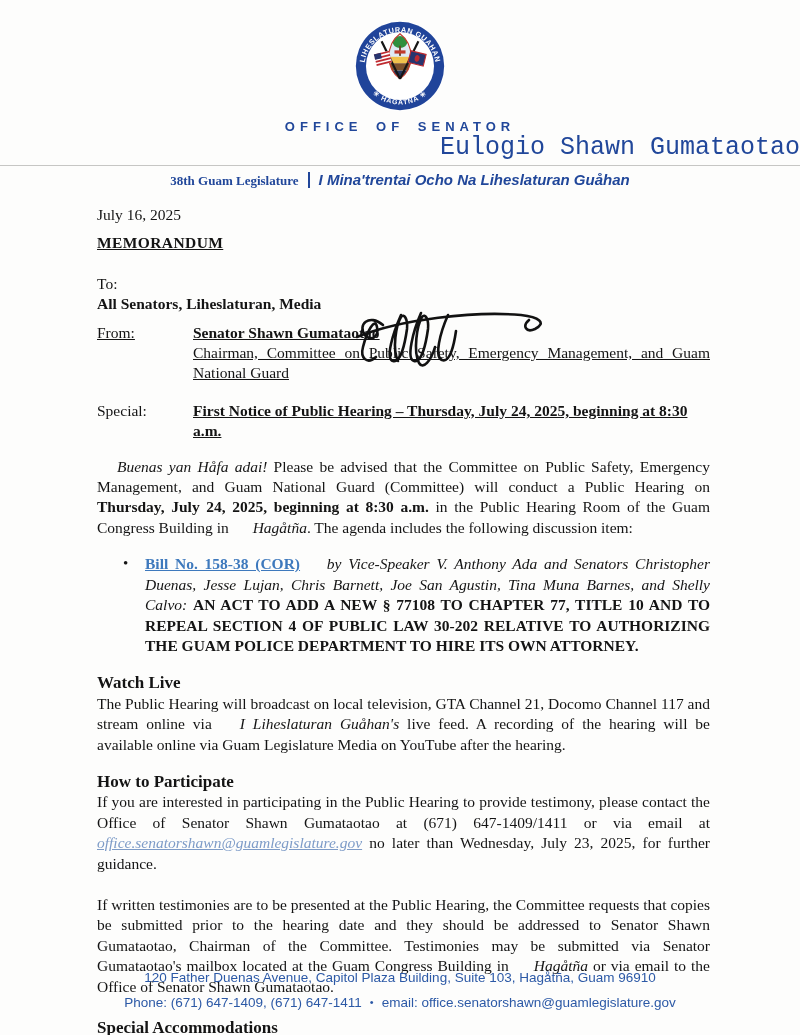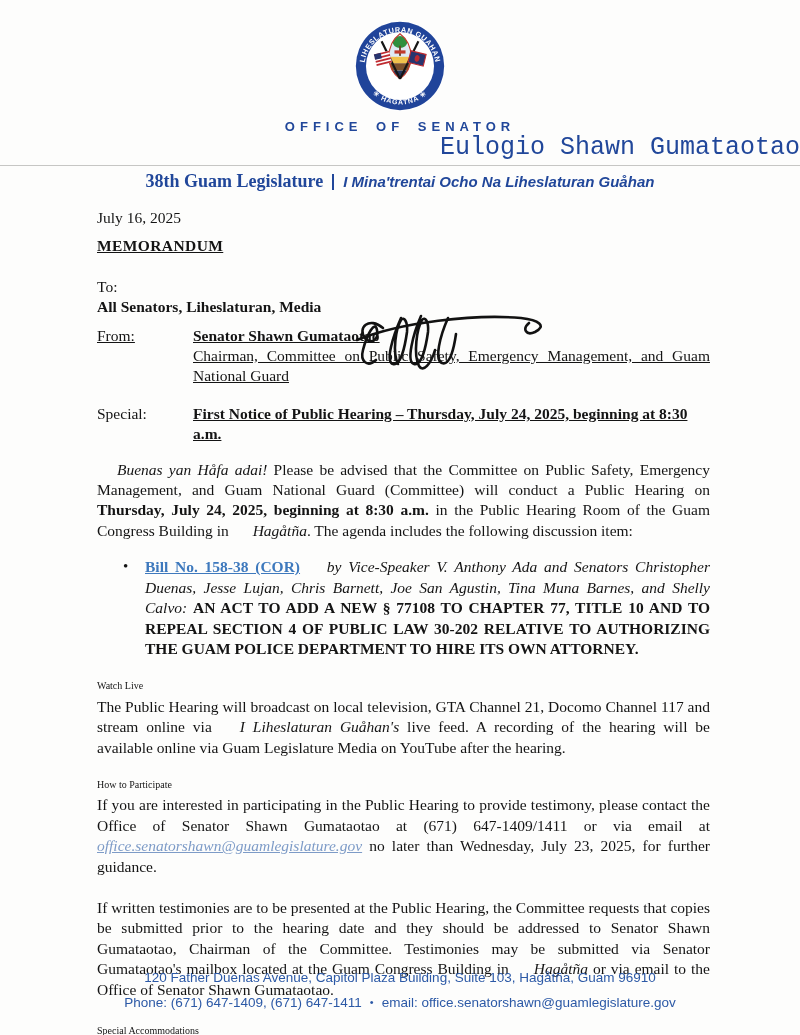--- a/index.html
+++ b/index.html
@@ -14,42 +14,42 @@
     text-align:center;margin-top:7px;
     font-family:"Liberation Sans", sans-serif;font-size:13px;font-weight:600;
     letter-spacing:5px;word-spacing:5px;color:var(--header-blue,#21479a);
   }
   .senator-name{
     text-align:right;font-size:25px;line-height:25px;margin-top:1px;
     color:var(--header-blue,#21479a);font-family:Liberation Mono, monospace;
   }
   .header-rule{border:none;border-top:1.5px solid #c6c6c4;margin:5px 0 0 0;}
   .legislature-line{text-align:center;padding:5px 0 4px;color:var(--header-blue,#21479a);}
-  .leg-en{font-weight:bold;font-size:18px;}
+  .leg-en{font-weight:bold;font-size:13px;}
   .leg-sep{display:inline-block;width:2px;height:16px;background:var(--header-blue,#21479a);margin:0 9px;vertical-align:-3px;}
   .leg-ch{font-weight:bold;font-style:italic;font-size:15px;font-family:"Liberation Sans", sans-serif;}
   
   .content{padding:0 90px 0 97px;font-size:15.5px;line-height:20.4px;}
   .date{margin-top:12px;}
   .memo-title{margin-top:8px;font-weight:bold;text-decoration:underline;letter-spacing:.4px;}
   .memo-row{display:flex;align-items:flex-start;}
   .row-to{margin-top:20px;flex-direction:column;}
   .row-from{margin-top:8px;position:relative;text-decoration:underline;}
   .row-subject{margin-top:17px;}
   .memo-label{width:96px;flex:none;}
   .bold{font-weight:bold;}
   .from-block{flex:1;}
   .from-title{text-align:justify;}
   .subject-value{font-weight:bold;text-decoration:underline;flex:1;}
   .para{margin:15px 0 0;text-align:justify;}
   .tight{margin-top:0;}
   .agenda-list{margin:16px 0 0;padding:0;list-style:none;}
   .agenda-list li{position:relative;padding-left:48px;text-align:justify;}
   .bullet-marker{position:absolute;left:26px;top:-1px;font-size:15px;}
-  .section-heading{margin:17px 0 0;font-size:10px;font-weight:normal;}
+  .section-heading{margin:17px 0 0;font-size:17px;font-weight:bold;}
   .seg-italic{font-style:italic;margin-left:20px;}
   .seg-bold{font-weight:bold;}
   .seg-bill-link{font-weight:bold;color:var(--bill-link-blue,#3e79bd);text-decoration:underline;cursor:pointer;}
   .seg-email-link{font-style:italic;color:var(--email-link-blue,#7d9bc7);text-decoration:underline;cursor:pointer;}
   
   .signature{position:absolute;left:252px;top:-20px;pointer-events:none;}
   
   .footer{
     position:absolute;left:0;right:0;bottom:20px;text-align:center;
     color:var(--footer-blue,#2c59a6);font-family:"Liberation Sans", sans-serif;

